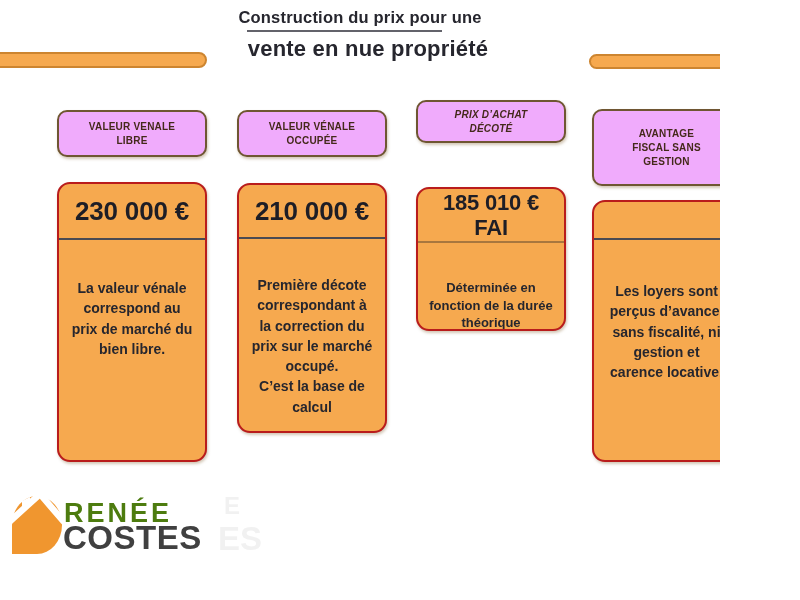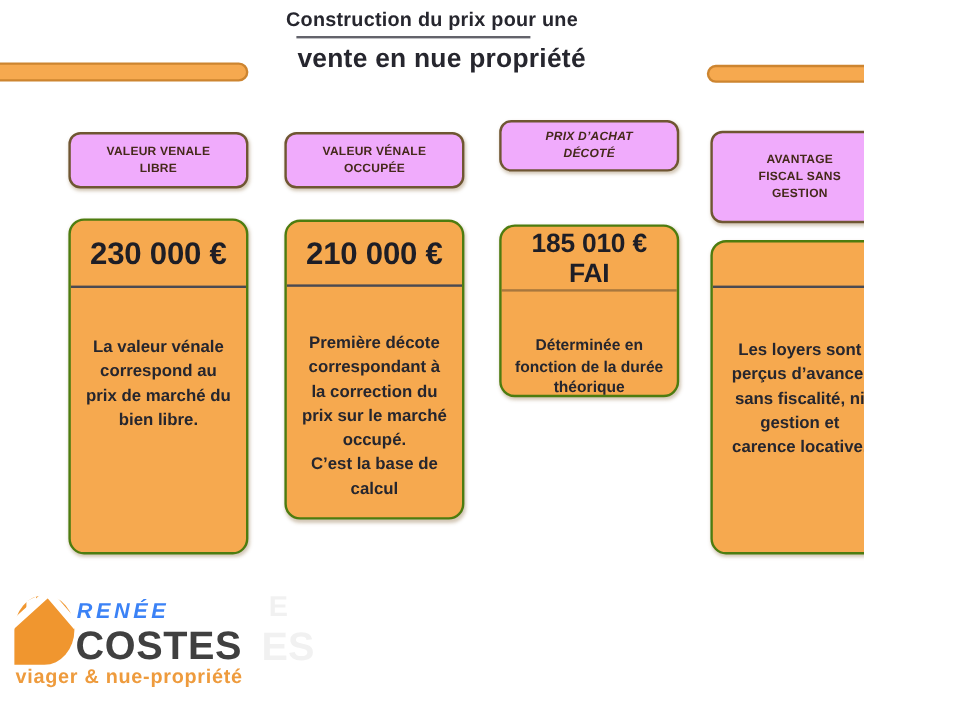--- a/index.html
+++ b/index.html
@@ -17,21 +17,21 @@
   .bar-left{left:-4px;top:52px;width:211px;height:16px;border-radius:0 9px 9px 0;}
   .bar-right{left:589px;top:54px;width:215px;height:15px;border-radius:9px 0 0 9px;}
   
   .hdr{
     position:absolute;box-sizing:border-box;background:#f0abfc;border:2px solid #6F5632;
     border-radius:10px;color:#44291A;font-weight:800;font-size:10px;line-height:1.4;
     text-align:center;white-space:pre-line;display:flex;align-items:center;justify-content:center;
     letter-spacing:.2px;box-shadow:1px 2px 3px rgba(130,95,45,.35);
   }
   .card{
-    position:absolute;box-sizing:border-box;background:#F6A94F;border:2px solid #4d7c0f;
+    position:absolute;box-sizing:border-box;background:#F6A94F;border:2px solid #b91c1c;
     border-radius:13px;overflow:hidden;box-shadow:1px 2px 3px rgba(130,95,45,.35);
   }
   .value{
     display:flex;align-items:center;justify-content:center;text-align:center;
     font-weight:800;color:#1e1e26;white-space:pre-line;letter-spacing:-.2px;
   }
   .divider{height:2px;background:#4a4a52;width:100%;}
   .divider.faint{background:rgba(90,70,45,.5);}
   .body-text{
     text-align:center;font-weight:700;color:#26262E;white-space:pre-line;line-height:1.45;margin-top:24px;
@@ -52,21 +52,21 @@
   .k1 .body-text{font-size:14px;padding:14px 3px 0;}
   .k2 .body-text{font-size:14px;padding:12px 2px 0;}
   .k3 .body-text{font-size:13px;line-height:1.35;padding:12px 3px 0;}
   .k4 .body-text{font-size:14px;padding:17px 3px 0;}
   
   .logo-blob{
     position:absolute;left:12px;top:496px;width:50px;height:58px;background:#F0962F;
     border-radius:50% 50% 50% 0;
   }
   .roof-svg{position:absolute;left:6px;top:490px;}
-  .brand1{position:absolute;left:64px;top:500px;font-size:18px;font-weight:700;color:#3b82f6;letter-spacing:3px;line-height:1;font-style:italic;}
+  .brand1{position:absolute;left:64px;top:500px;font-size:27px;font-weight:700;color:#4d7c0f;letter-spacing:3px;line-height:1;}
   .brand2{position:absolute;left:63px;top:521px;font-size:33px;font-weight:800;color:#404040;letter-spacing:.5px;line-height:1;}
   .tagline{position:absolute;left:13px;top:556px;font-size:16.5px;font-weight:700;color:#EE9B3D;letter-spacing:.6px;line-height:1;}
   .watermark{position:absolute;left:218px;top:494px;opacity:.08;color:#555;font-weight:800;line-height:1;}
   .watermark .w1{font-size:24px;display:block;margin-left:6px;}
   .watermark .w2{font-size:33px;display:block;margin-top:4px;}
 </style>
 </head>
 <body>
 
 <div id="stage">
@@ -130,19 +130,18 @@
 carence locative.</div>
   </div>
 
   <div class="logo-blob"></div>
   <svg class="roof-svg" width="64" height="38" viewBox="0 0 64 38">
     <polygon points="16,20 16,11 24,7 24,15" fill="#ffffff"></polygon>
     <polyline points="2,33 34,4 58,32" fill="none" stroke="#ffffff" stroke-width="6.5"></polyline>
   </svg>
   <div class="brand1">RENÉE</div>
   <div class="brand2">COSTES</div>
-  <div class="tagline">viager &amp; nue-propriété</div>
   <div class="watermark">
     <span class="w1">E</span>
     <span class="w2">ES</span>
   </div>
 
 </div>
 
 </body></html>

